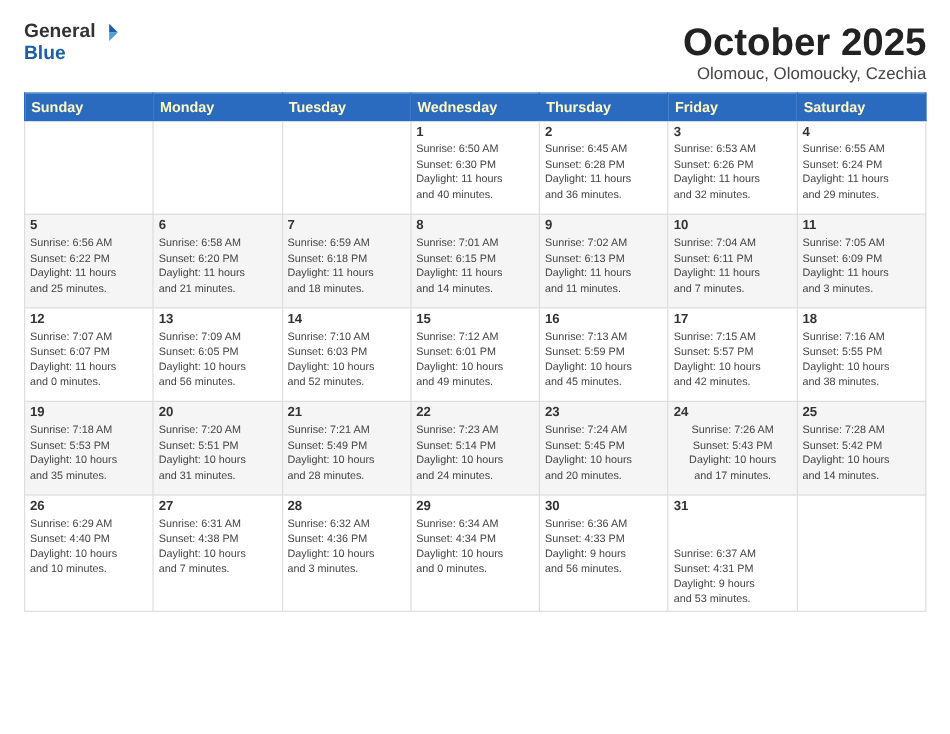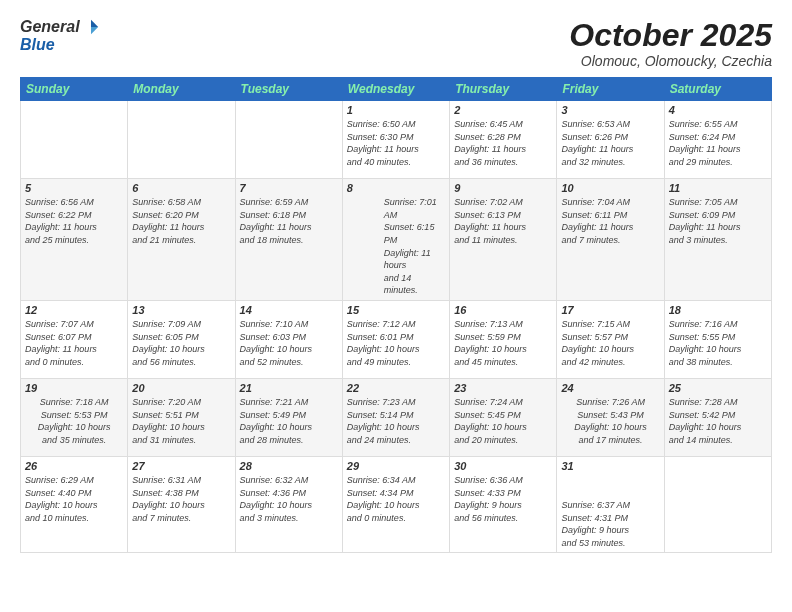--- a/index.html
+++ b/index.html
@@ -9,21 +9,20 @@
       width: 792px;
       height: 612px;
       overflow: hidden;
     }
     .page {
       width: 792px;
       height: 440px;
       padding: 18px 20px 14px 20px;
       display: flex;
       flex-direction: column;
-      font-style: italic;
     }
     .header {
       display: flex;
       align-items: flex-start;
       justify-content: space-between;
       margin-bottom: 8px;
     }
     .logo {
       display: flex;
       flex-direction: column;
@@ -63,21 +62,21 @@
     }
     .calendar {
       flex: 1;
       border: 1px solid #ccc;
       border-collapse: collapse;
       width: 100%;
       table-layout: fixed;
     }
     .calendar th {
       background-color: #2a6bbf;
-      color: #86efac;
+      color: #fef9c3;
       text-align: left;
       padding: 4px 5px;
       font-size: 12px;
       border: 1px solid #2a6bbf;
     }
     .calendar td {
       border: 1px solid #ddd;
       vertical-align: top;
       padding: 3px 4px;
       font-size: 9.5px;
@@ -193,21 +192,21 @@
           </td>
           <td>
             <span class="day-num">7</span>
             <div class="day-info" style="white-space: pre-line;">Sunrise: 6:59 AM
 Sunset: 6:18 PM
 Daylight: 11 hours
 and 18 minutes.</div>
           </td>
           <td>
             <span class="day-num">8</span>
-            <div class="day-info" style="white-space: pre-line; margin-left: 37px;">Sunrise: 7:01 AM
+            <div class="day-info" style="white-space: pre-line;">Sunrise: 7:01 AM
 Sunset: 6:15 PM
 Daylight: 11 hours
 and 14 minutes.</div>
           </td>
           <td>
             <span class="day-num">9</span>
             <div class="day-info" style="white-space: pre-line;">Sunrise: 7:02 AM
 Sunset: 6:13 PM
 Daylight: 11 hours
 and 11 minutes.</div>
@@ -274,21 +273,21 @@
             <span class="day-num">18</span>
             <div class="day-info" style="white-space: pre-line;">Sunrise: 7:16 AM
 Sunset: 5:55 PM
 Daylight: 10 hours
 and 38 minutes.</div>
           </td>
         </tr>
         <tr>
           <td>
             <span class="day-num">19</span>
-            <div class="day-info" style="white-space: pre-line; text-align: center;">Sunrise: 7:18 AM
+            <div class="day-info" style="white-space: pre-line;">Sunrise: 7:18 AM
 Sunset: 5:53 PM
 Daylight: 10 hours
 and 35 minutes.</div>
           </td>
           <td>
             <span class="day-num">20</span>
             <div class="day-info" style="white-space: pre-line;">Sunrise: 7:20 AM
 Sunset: 5:51 PM
 Daylight: 10 hours
 and 31 minutes.</div>

